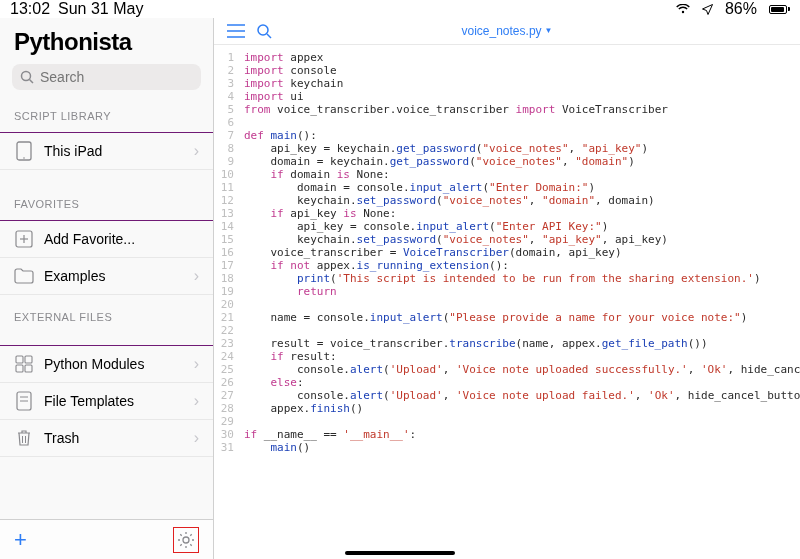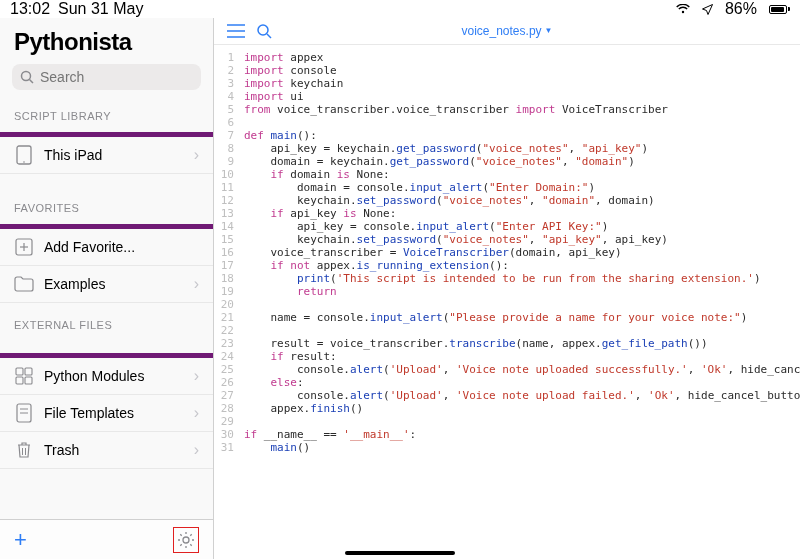--- a/index.html
+++ b/index.html
@@ -52,21 +52,21 @@
 .row {
   display:flex; align-items:center; gap:10px;
   padding: 8px 14px;
   border-bottom:1px solid #e8e8e8;
   font-size:14px;
   position:relative;
 }
 .row .icon-slot { width:20px; height:20px; display:flex; align-items:center; justify-content:center; color:#8a8a8e;}
 .row .label { flex:1; }
 .row .chev { color:#c7c7cc; font-size:16px;}
-.group-top { border-top:5px solid #701a75; margin-top:6px;}
+.group-top { border-top:1px solid #701a75; margin-top:6px;}
 .sidebar-footer {
   height:40px; border-top:1px solid #d0d0d0;
   display:flex; justify-content:space-between; align-items:center;
   padding: 0 14px; background:#fdfdfd;
 }
 .plus { color:#2f7ef5; font-size:22px; font-weight:300;}
 .gear-box { width:26px; height:26px; border:1.5px solid #e02020; display:flex; align-items:center; justify-content:center;}
 .gear-box svg { color:#8a8a8e; }
 
 .editor {

